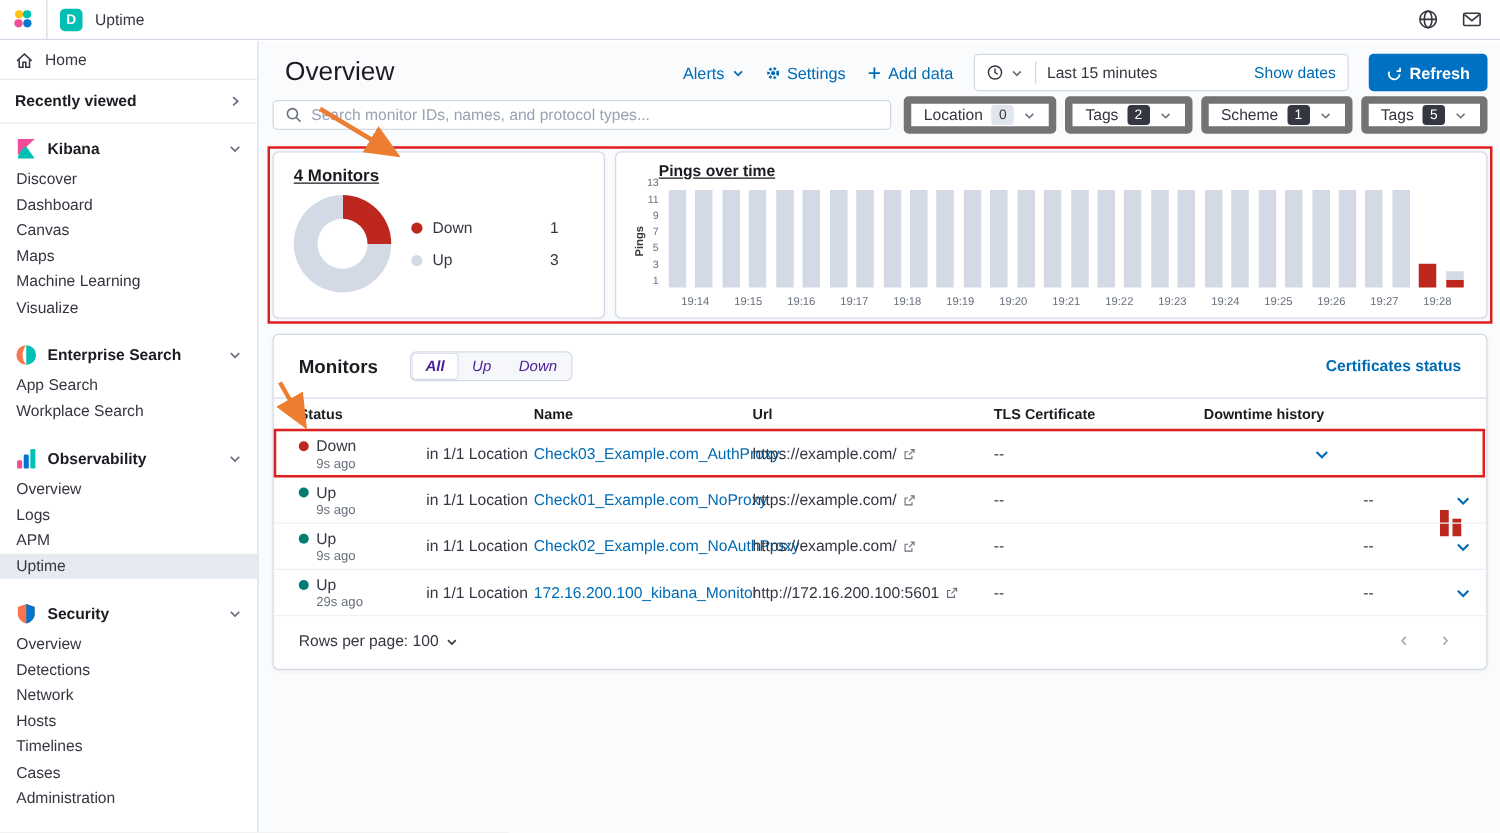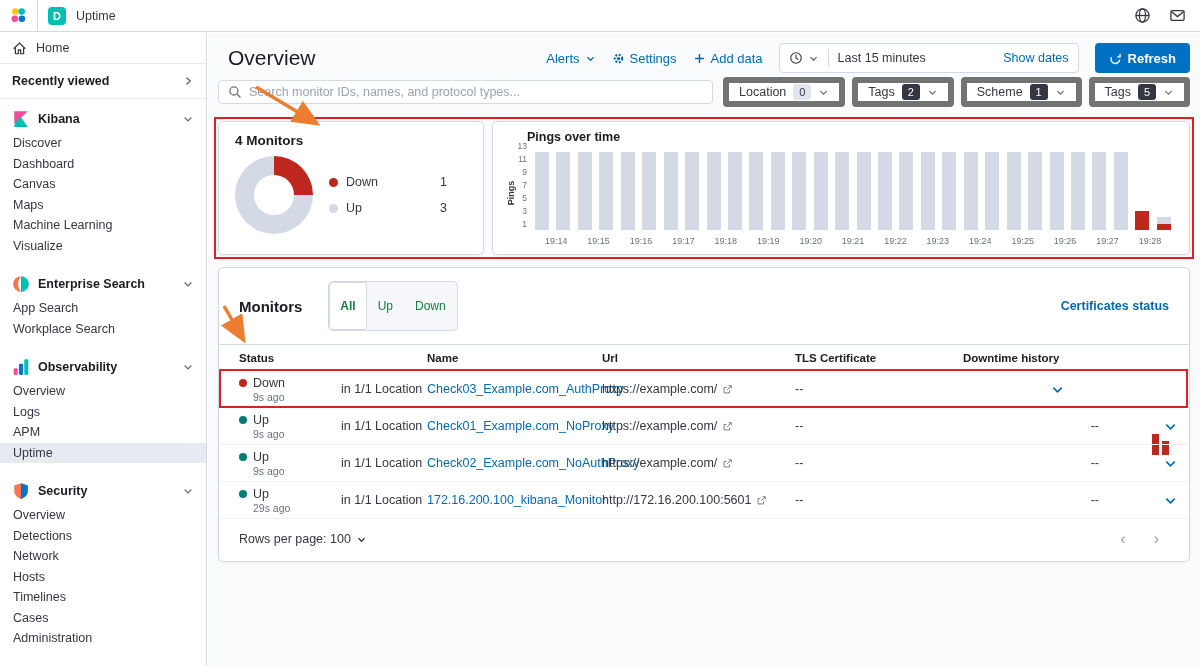--- a/index.html
+++ b/index.html
@@ -78,21 +78,21 @@
   .filter .badge { min-width:18px; height:16px; border-radius:3px; display:flex; align-items:center;
                    justify-content:center; font-size:11px; padding:0 4px; background:#e0e5ee; color:#343741; }
   .filter .badge.dark { background:#343741; color:#fff; }
   .filter .f-caret { display:inline-flex; width:11px; color:#69707d; }
 
   
   .charts-row { position:relative; margin-top:14px; display:flex; gap:8px; height:134px; }
   .panel { background:#fff; border:1px solid #d3dae6; border-radius:5px;
            box-shadow:0 1px 3px rgba(0,0,0,0.05); }
   .snapshot-panel { width:266px; padding:11px 16px; flex:none; }
-  .panel-title { font-size:13.5px; font-weight:700; color:#1a1c21; }
+  .panel-title { font-size:13.5px; font-weight:700; color:#1a1c21;text-decoration:underline; }
   .snapshot-body { display:flex; align-items:center; gap:16px; margin-top:8px; }
   .donut { width:78px; height:78px; border-radius:50%; position:relative; flex:none; }
   .donut-hole { position:absolute; left:19px; top:19px; width:40px; height:40px; border-radius:50%;
                 background:#fff; }
   .legend { display:flex; flex-direction:column; gap:12px; width:118px; }
   .legend-row { display:flex; align-items:center; gap:8px; font-size:12.5px; cursor:pointer; }
   .legend-dot { width:9px; height:9px; border-radius:50%; flex:none; }
   .legend-value { margin-left:auto; }
 
   .pings-panel { flex:1; padding:8px 12px 4px 10px; }
@@ -109,21 +109,21 @@
   .bar .seg-down { background:var(--danger); }
   .xlabels { position:absolute; left:32px; right:6px; top:90px; display:flex; }
   .xlabel { flex:1; text-align:center; font-size:9px; color:#69707d; }
 
   
   .monitors-panel { margin-top:12px; }
   .mp-head { display:flex; align-items:center; padding:13px 20px 4px 20px; }
   .mp-title { font-size:15px; font-weight:700; color:#1a1c21; }
   .tab-group { margin-left:26px; display:flex; border:1px solid #d3dae6; border-radius:5px;
                background:#f5f7fa; overflow:hidden; }
-  .tab { padding:17px 11px; font-size:12px; color:#15803d; cursor:pointer; }
+  .tab { padding:4px 11px; font-size:12px; color:#4c1d95; cursor:pointer;font-style:italic; }
   .tab.selected { background:#fff; font-weight:700; box-shadow:inset 0 0 0 1px #d3dae6; border-radius:4px; }
   .cert-link { margin-left:auto; color:var(--accent); font-weight:700; font-size:12.5px;
                text-decoration:none; cursor:pointer; }
 
   .thead, .trow { display:grid; grid-template-columns:102px 86px 175px 193px 168px 1fr 38px;
                   align-items:center; padding-left:20px; }
   .thead { height:27px; margin-top:9px; border-top:1px solid #d3dae6; border-bottom:1px solid #d3dae6;
            font-size:11.5px; font-weight:700; color:#1a1c21; }
   .trow { height:37px; border-bottom:1px solid #eef1f6; font-size:12.5px; position:relative; }
   .status-line { display:flex; align-items:center; gap:6px; }

